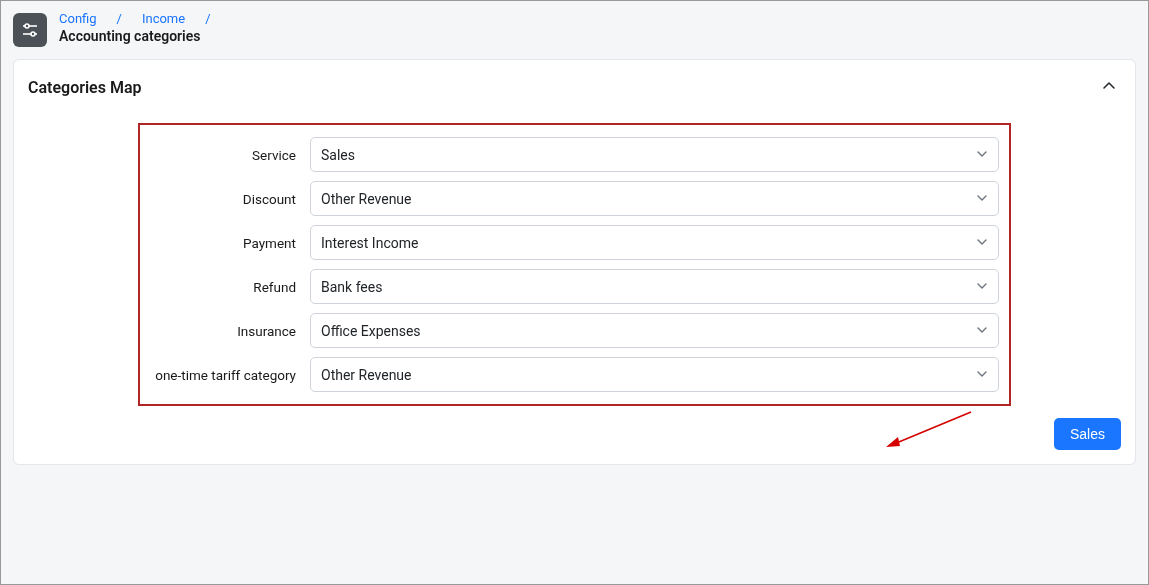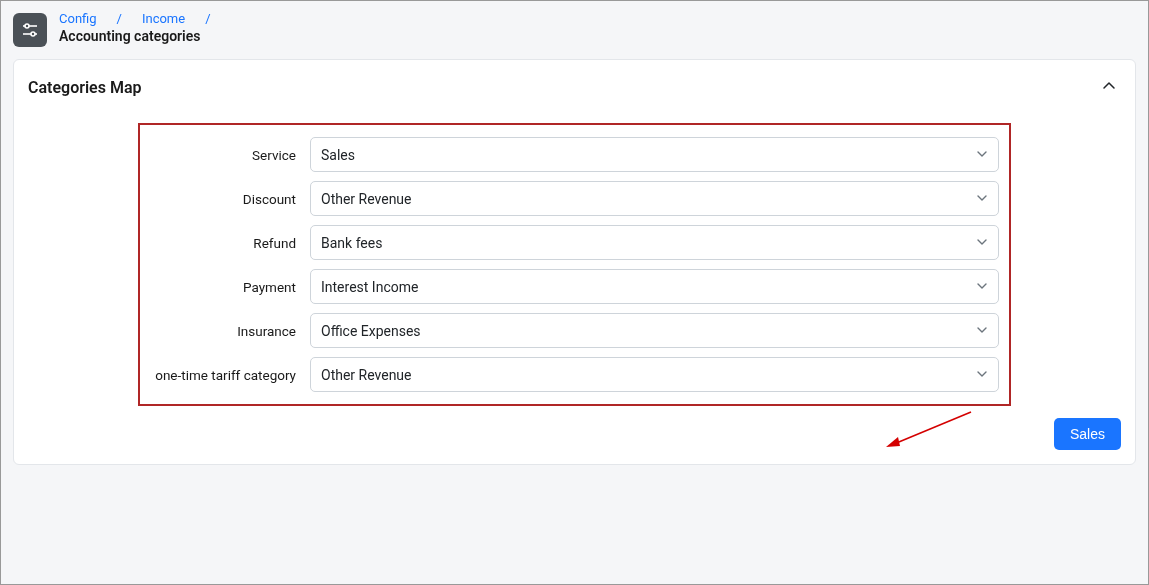--- a/index.html
+++ b/index.html
@@ -206,35 +206,35 @@
           <span>Other Revenue</span>
           <span class="form-select-chevron">
             <svg width="12" height="12" viewBox="0 0 12 12">
                 <path d="M2 4 L6 8 L10 4" stroke="#6c757d" stroke-width="1.4" fill="none" stroke-linecap="round" stroke-linejoin="round"></path>
               </svg>
           </span>
         </div>
       </div>
 
       <div class="form-row">
+        <div class="form-label">Payment</div>
+        <div class="form-select">
+          <span>Interest Income</span>
+          <span class="form-select-chevron">
+            <svg width="12" height="12" viewBox="0 0 12 12">
+                <path d="M2 4 L6 8 L10 4" stroke="#6c757d" stroke-width="1.4" fill="none" stroke-linecap="round" stroke-linejoin="round"></path>
+              </svg>
+          </span>
+        </div>
+      </div>
+
+      <div class="form-row">
         <div class="form-label">Refund</div>
         <div class="form-select">
           <span>Bank fees</span>
-          <span class="form-select-chevron">
-            <svg width="12" height="12" viewBox="0 0 12 12">
-                <path d="M2 4 L6 8 L10 4" stroke="#6c757d" stroke-width="1.4" fill="none" stroke-linecap="round" stroke-linejoin="round"></path>
-              </svg>
-          </span>
-        </div>
-      </div>
-
-      <div class="form-row">
-        <div class="form-label">Payment</div>
-        <div class="form-select">
-          <span>Interest Income</span>
           <span class="form-select-chevron">
             <svg width="12" height="12" viewBox="0 0 12 12">
                 <path d="M2 4 L6 8 L10 4" stroke="#6c757d" stroke-width="1.4" fill="none" stroke-linecap="round" stroke-linejoin="round"></path>
               </svg>
           </span>
         </div>
       </div>
 
       <div class="form-row">
         <div class="form-label">Insurance</div>

